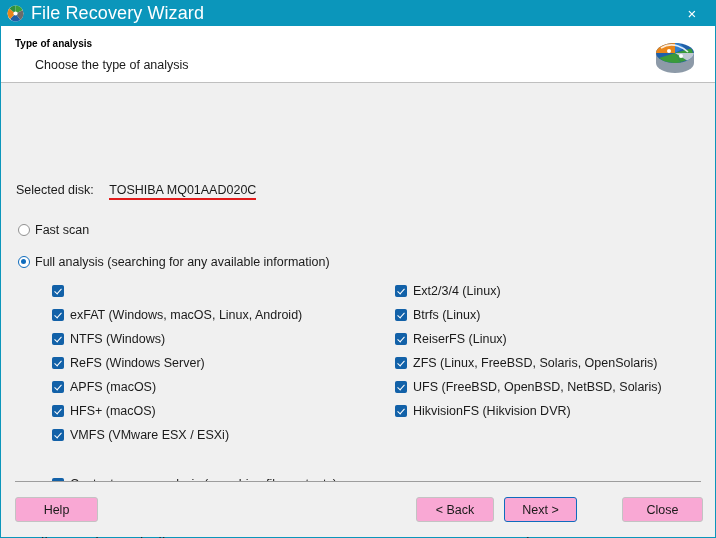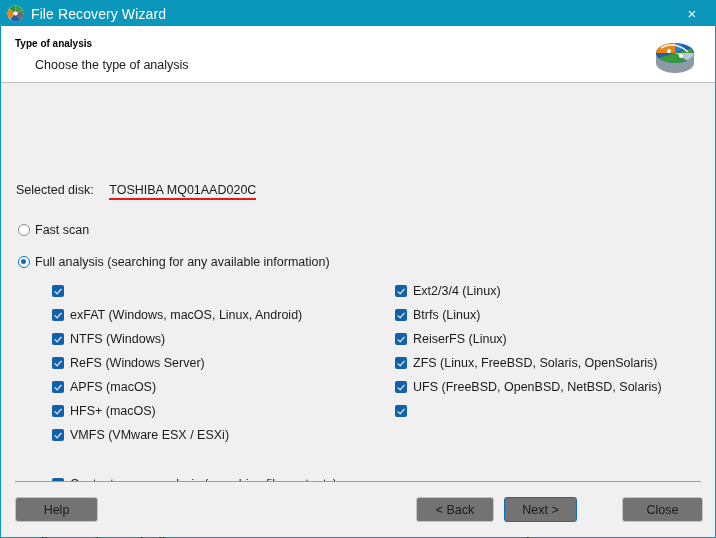--- a/index.html
+++ b/index.html
@@ -39,21 +39,21 @@
   }
   .title-icon {
     width: 17px;
     height: 17px;
     position: relative;
     flex: 0 0 auto;
     margin-right: 7px;
   }
   .title-text {
     color: #ffffff;
-    font-size: 14px;
+    font-size: 18px;
     letter-spacing: 0.1px;
     white-space: nowrap;
   }
   .title-close {
     position: absolute;
     right: 0;
     top: 0;
     width: 46px;
     height: 25px;
     display: flex;
@@ -222,21 +222,21 @@
     right: 14px;
     top: 0;
     height: 1px;
     background: #9d9d9d;
   }
   .btn {
     position: absolute;
     top: 16px;
     height: 25px;
     box-sizing: border-box;
-    background: #737373;
+    background: #f9a8d4;
     border: 1px solid #c3c3c3;
     border-radius: 3px;
     font-family: "Liberation Sans", sans-serif;
     font-size: 12.5px;
     color: #1a1a1a;
     display: flex;
     align-items: center;
     justify-content: center;
     cursor: default;
   }
@@ -352,20 +352,21 @@
       <div class="cb-row">
         <span class="cbox"></span>
         <span>ZFS (Linux, FreeBSD, Solaris, OpenSolaris)</span>
       </div>
       <div class="cb-row">
         <span class="cbox"></span>
         <span>UFS (FreeBSD, OpenBSD, NetBSD, Solaris)</span>
       </div>
       <div class="cb-row">
         <span class="cbox"></span>
+        <span>HikvisionFS (Hikvision DVR)</span>
       </div>
     </div>
 
     <div class="content-aware">
       <span class="cbox"></span>
       <span>Content-aware analysis (searching file contents)</span>
     </div>
 
     <div class="note">Using full analysis the program will find all relevant information on a drive and restore a file system. As a result all relevant files will be restored.</div>
   </div>

